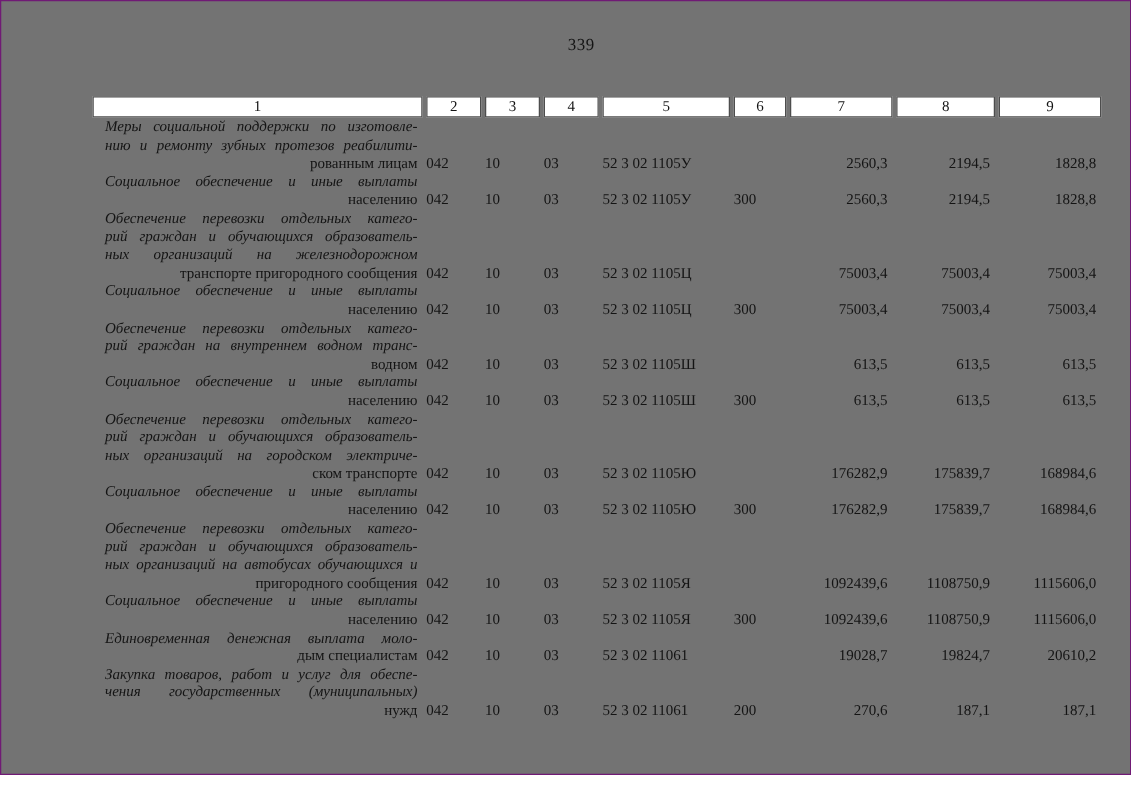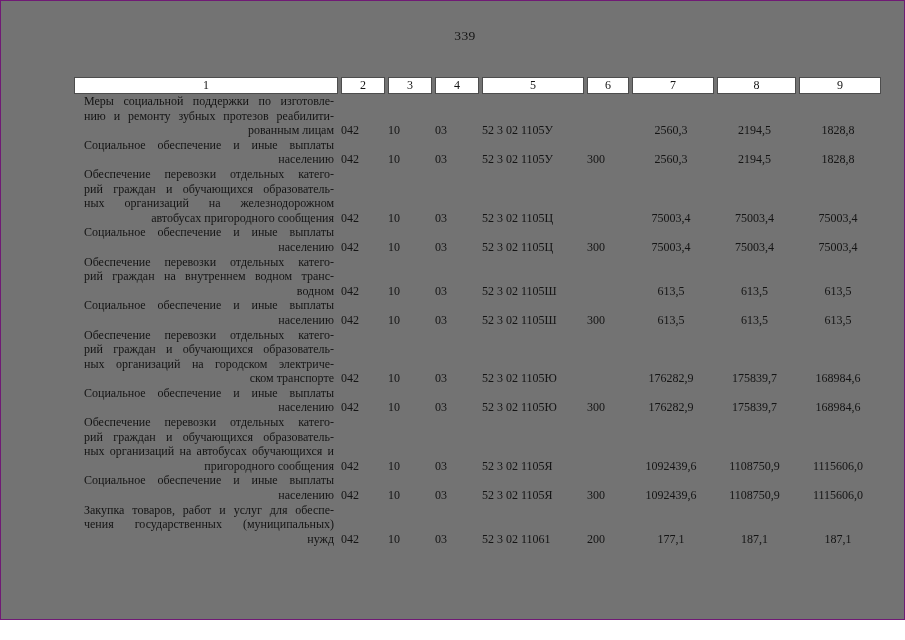--- a/index.html
+++ b/index.html
@@ -49,26 +49,27 @@
     vertical-align:bottom;
     padding:0;
     white-space:nowrap;
     font-size:12px;
   }
   td.name{
     white-space:normal;
     padding:0 4px 0 10px;
   }
   td.c2,td.c3,td.c4,td.c5,td.c6{}
-  td.c7,td.c8,td.c9{text-align:center;padding-right:4px;font-family:Liberation Serif, serif;}
+  td.c7,td.c8,td.c9{text-align:right;padding-right:4px;font-family:Liberation Serif, serif;}
   .line{text-align:right;}
   .line.j{
     text-align:justify;
     text-align-last:justify;
     text-justify:inter-word;
+    font-style:italic;
   }
 </style>
 </head>
 <body>
 
 <div class="page">
   <div class="page-number">339</div>
 
   <table class="budget-table">
     <colgroup>
@@ -123,21 +124,21 @@
           <td class="c6">300</td>
           <td class="c7">2560,3</td>
           <td class="c8">2194,5</td>
           <td class="c9">1828,8</td>
         </tr>
         <tr>
           <td class="name">
             <div class="line j">Обеспечение перевозки отдельных катего-</div>
             <div class="line j">рий граждан и обучающихся образователь-</div>
             <div class="line j">ных организаций на железнодорожном</div>
-            <div class="line">автобусах пригородного сообщения</div>
+            <div class="line">транспорте пригородного сообщения</div>
           </td>
           <td class="c2">042</td>
           <td class="c3">10</td>
           <td class="c4">03</td>
           <td class="c5">52 3 02 1105Ц</td>
           <td class="c6"></td>
           <td class="c7">75003,4</td>
           <td class="c8">75003,4</td>
           <td class="c9">75003,4</td>
         </tr>
@@ -239,28 +240,42 @@
           <td class="c3">10</td>
           <td class="c4">03</td>
           <td class="c5">52 3 02 1105Я</td>
           <td class="c6">300</td>
           <td class="c7">1092439,6</td>
           <td class="c8">1108750,9</td>
           <td class="c9">1115606,0</td>
         </tr>
         <tr>
           <td class="name">
+            <div class="line j">Единовременная денежная выплата моло-</div>
+            <div class="line">дым специалистам</div>
+          </td>
+          <td class="c2">042</td>
+          <td class="c3">10</td>
+          <td class="c4">03</td>
+          <td class="c5">52 3 02 11061</td>
+          <td class="c6"></td>
+          <td class="c7">19028,7</td>
+          <td class="c8">19824,7</td>
+          <td class="c9">20610,2</td>
+        </tr>
+        <tr>
+          <td class="name">
             <div class="line j">Закупка товаров, работ и услуг для обеспе-</div>
             <div class="line j">чения государственных (муниципальных)</div>
             <div class="line">нужд</div>
           </td>
           <td class="c2">042</td>
           <td class="c3">10</td>
           <td class="c4">03</td>
           <td class="c5">52 3 02 11061</td>
           <td class="c6">200</td>
-          <td class="c7">177,1</td>
+          <td class="c7">270,6</td>
           <td class="c8">187,1</td>
           <td class="c9">187,1</td>
         </tr>
       </tbody>
   </table>
 </div>
 
 </body></html>

